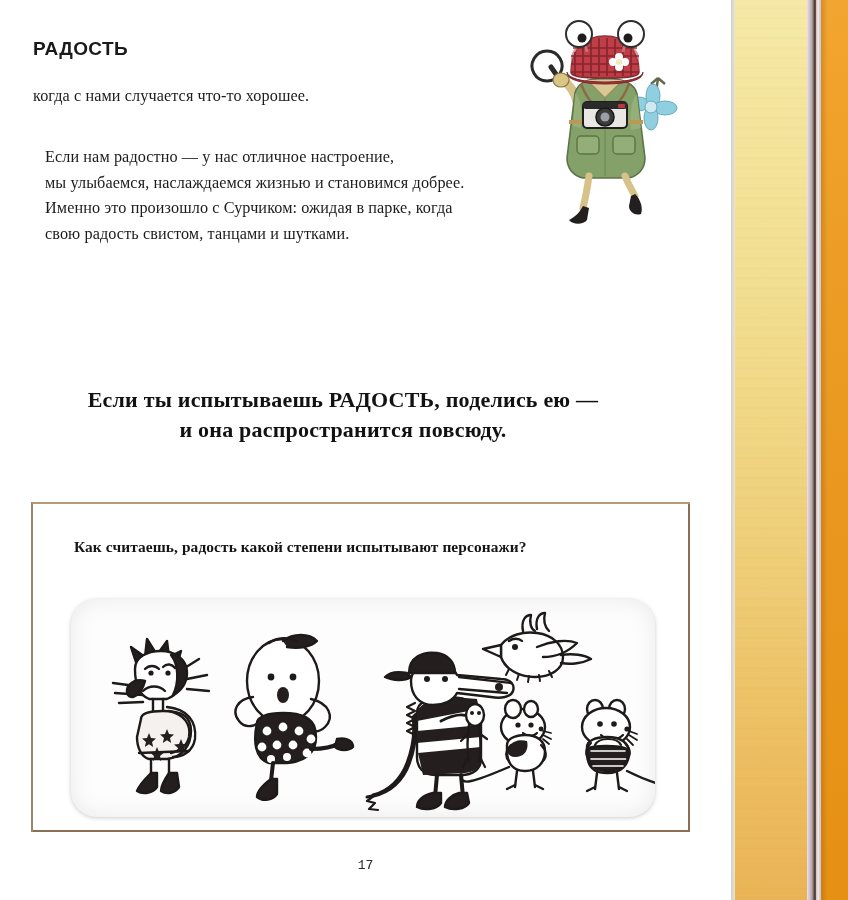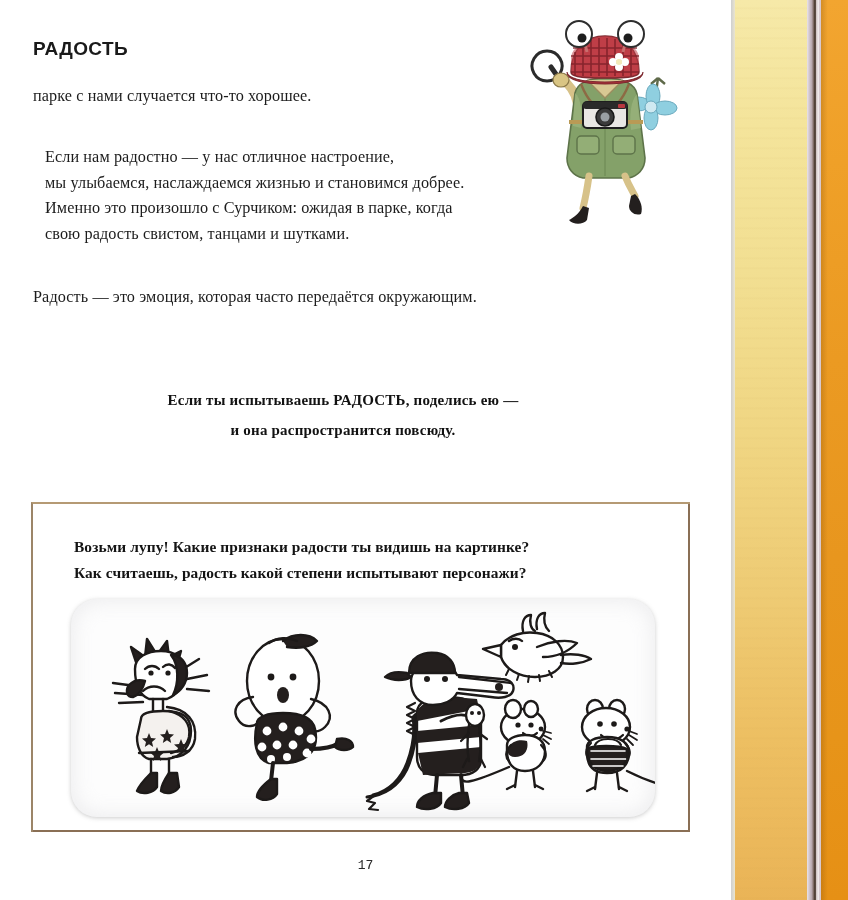--- a/index.html
+++ b/index.html
@@ -118,21 +118,21 @@
   .para div { white-space: nowrap; }
 
   .callout {
     position: absolute;
     left: 33px;
     top: 385px;
     width: 620px;
     text-align: center;
     font-family: "Liberation Serif", serif;
     font-weight: bold;
-    font-size: 15px;
+    font-size: 22px;
     line-height: 30px;
     color: #121212;
     letter-spacing: .2px;
   }
 
   
   .activity-box {
     position: absolute;
     left: 31px;
     top: 502px;
@@ -198,32 +198,31 @@
   .mascot svg { display:block; }
 </style>
 </head>
 <body>
 
 <div class="page">
 
   <div class="heading">РАДОСТЬ</div>
 
   <div class="para p1">
-    <div>парке с нами случается что-то хорошее.</div>
+    <div>когда с нами случается что-то хорошее.</div>
   </div>
 
   <div class="para p2">
     <div>Если нам радостно — у нас отличное настроение,</div>
     <div>мы улыбаемся, наслаждаемся жизнью и становимся добрее.</div>
     <div>Именно это произошло с Сурчиком: ожидая в парке, когда</div>
     <div>свою радость свистом, танцами и шутками.</div>
   </div>
 
   <div class="para p3">
-    <div>Радость — это эмоция, которая часто передаётся окружающим.</div>
   </div>
 
   <div class="callout">
     <div>Если ты испытываешь РАДОСТЬ, поделись ею —</div>
     <div>и она распространится повсюду.</div>
   </div>
 
   <div class="mascot">
     <svg width="160" height="212" viewBox="0 0 160 212" xmlns="http://www.w3.org/2000/svg">
 
@@ -307,21 +306,20 @@
       <path d="M64 158 C62 172 60 182 58 190" stroke="#d7c289" stroke-width="7" fill="none" stroke-linecap="round"></path>
       <path d="M100 158 C104 168 108 174 110 178" stroke="#d7c289" stroke-width="7" fill="none" stroke-linecap="round"></path>
 
       <path d="M58 188 C54 196 48 200 44 202 C48 207 58 207 62 202 L64 190 Z" fill="#231f1e"></path>
       <path d="M110 176 C116 182 118 190 116 196 C110 198 104 194 104 188 L106 178 Z" fill="#231f1e"></path>
     </svg>
   </div>
 
   <div class="activity-box">
     <div class="box-question">
-      <div>Возьми лупу! Какие признаки радости ты видишь на картинке?</div>
       <div>Как считаешь, радость какой степени испытывают персонажи?</div>
     </div>
 
     <div class="illus-panel">
       <svg width="584" height="218" viewBox="0 0 584 218" xmlns="http://www.w3.org/2000/svg" stroke="#1d1a19" fill="none" stroke-width="2.4" stroke-linecap="round" stroke-linejoin="round">
 
         <g>
 
           <path d="M42 84 L72 88 M44 94 L72 96 M48 104 L72 103"></path>
           <path d="M112 70 L128 60 M116 80 L136 76 M116 90 L138 92"></path>

